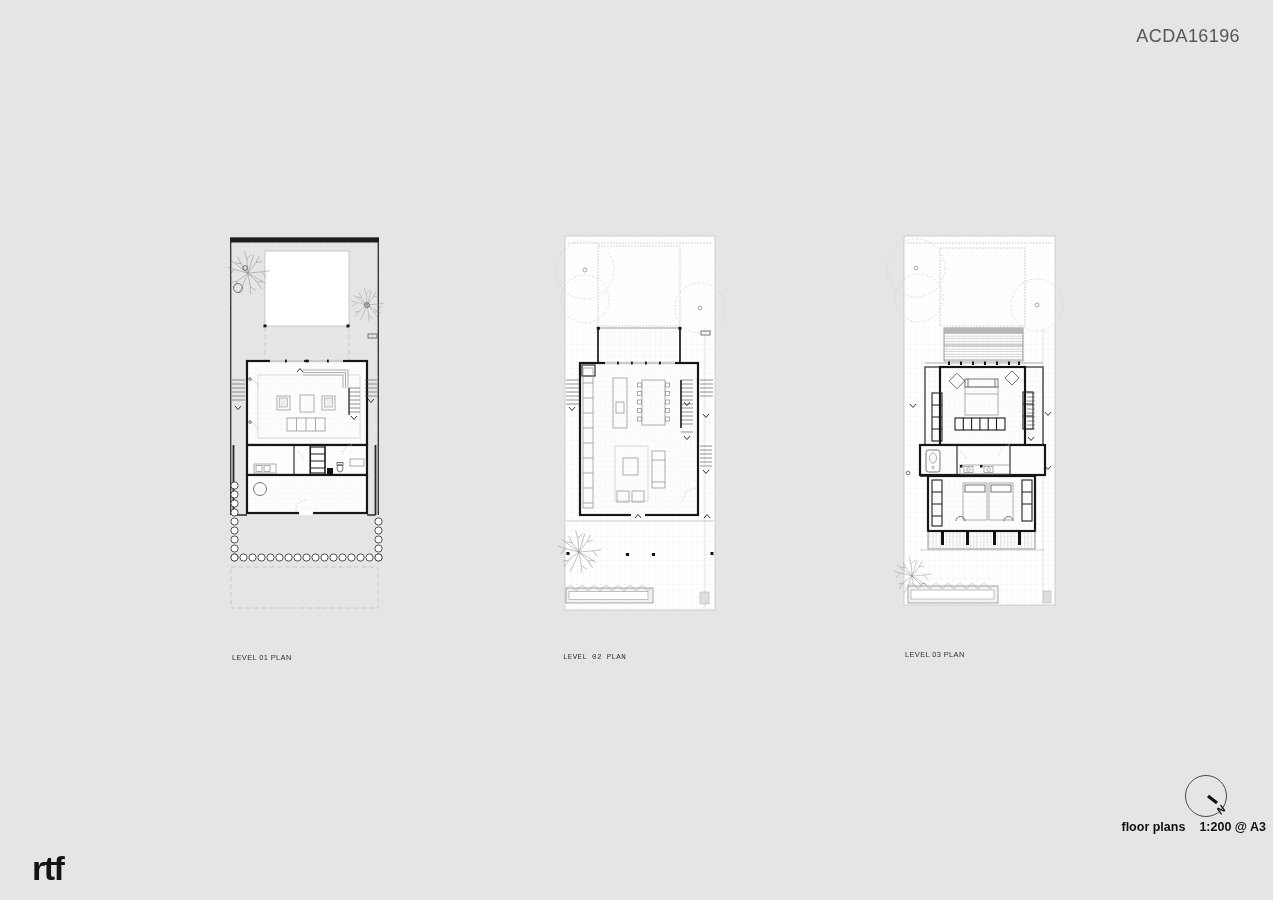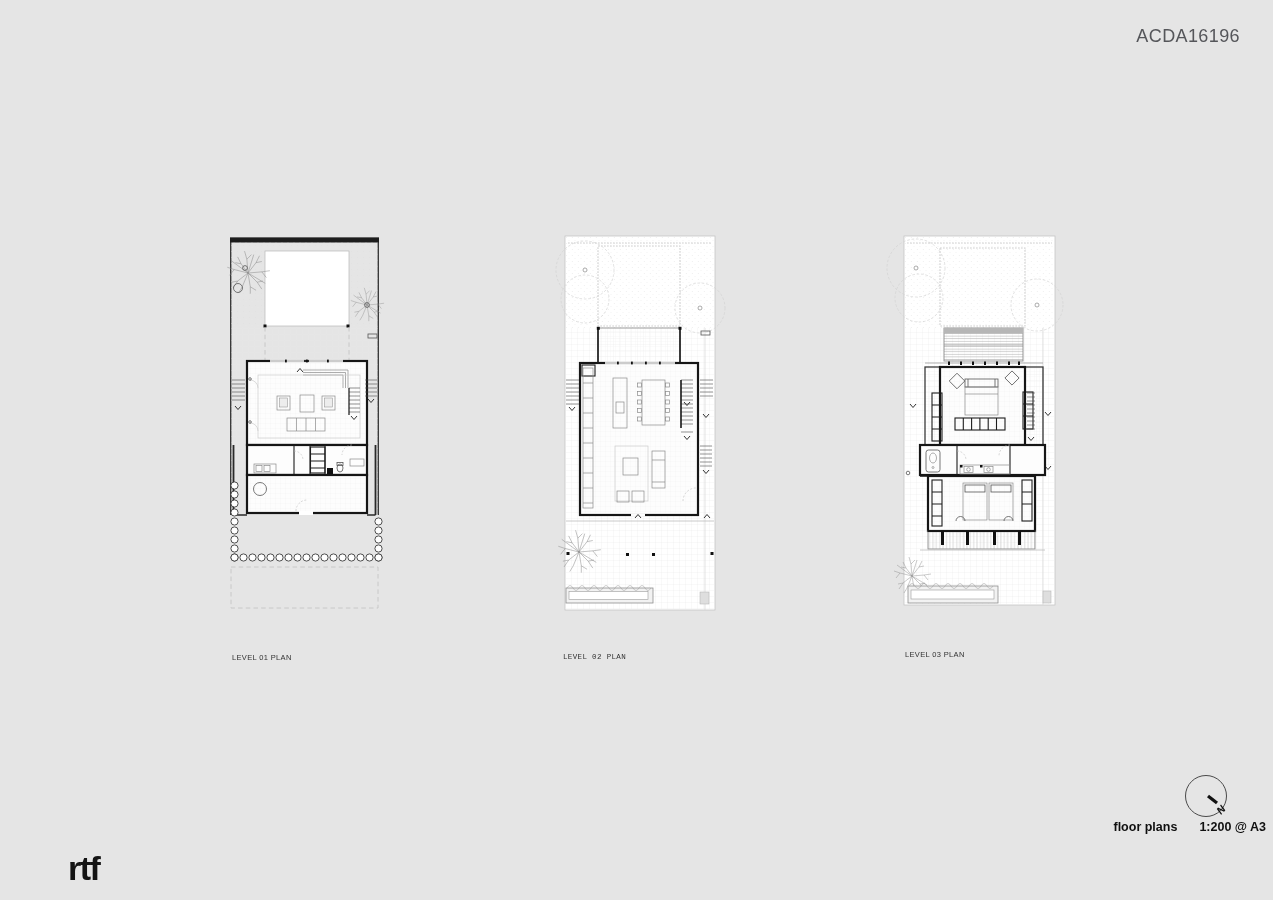--- a/index.html
+++ b/index.html
@@ -1,24 +1,24 @@
 <!DOCTYPE html>
 <html><head>
 <meta charset="utf-8">
 <style>
   html,body{margin:0;padding:0;background:#fff;}
   #sheet{position:relative;width:1273px;height:900px;background:#e5e5e5;overflow:hidden;
          font-family:"Liberation Sans",sans-serif;}
   .code{position:absolute;top:26px;right:33px;font-size:18px;color:#55565a;letter-spacing:0.4px;}
   .plan-label{position:absolute;font-size:7.5px;color:#323232;letter-spacing:0.35px;text-align:right;}
   #lbl1{left:232px;top:653px;} #lbl2{left:563px;top:653px;font-family:Liberation Mono, monospace;} #lbl3{left:905px;top:650px;}
-  .titleblock{position:absolute;top:820px;right:7px;display:flex;gap:22px;align-items:flex-end;
+  .titleblock{position:absolute;top:820px;right:7px;display:flex;gap:14px;align-items:flex-end;
               font-size:12.5px;font-weight:bold;color:#101010;padding-left:32px;}
   .compass{position:absolute;left:1183px;top:773px;}
-  .brand{position:absolute;left:32px;top:849px;display:flex;align-items:baseline;gap:10px;color:#141414;margin-left:36px;}
+  .brand{position:absolute;left:32px;top:849px;display:flex;align-items:baseline;gap:10px;color:#141414;}
   .brand .logo{font-size:34px;font-weight:900;letter-spacing:-1.5px;transform:scaleY(0.96);}
   .brand .award{font-size:28.5px;font-weight:400;letter-spacing:0.5px;color:#1b1b1b;}
   svg{display:block;}
   svg text{font-family:"Liberation Sans",sans-serif;}
   
   .s0{stroke:#161616;stroke-width:2.2;fill:#fdfdfd;}
   .s1{stroke:#1d1d1d;stroke-width:1.1;fill:none;}
   .f{stroke:#8a8a8a;stroke-width:0.7;fill:none;}
   .f2{stroke:#555;stroke-width:0.8;fill:none;}
   .lt{stroke:#cccccc;stroke-width:0.7;fill:none;}

